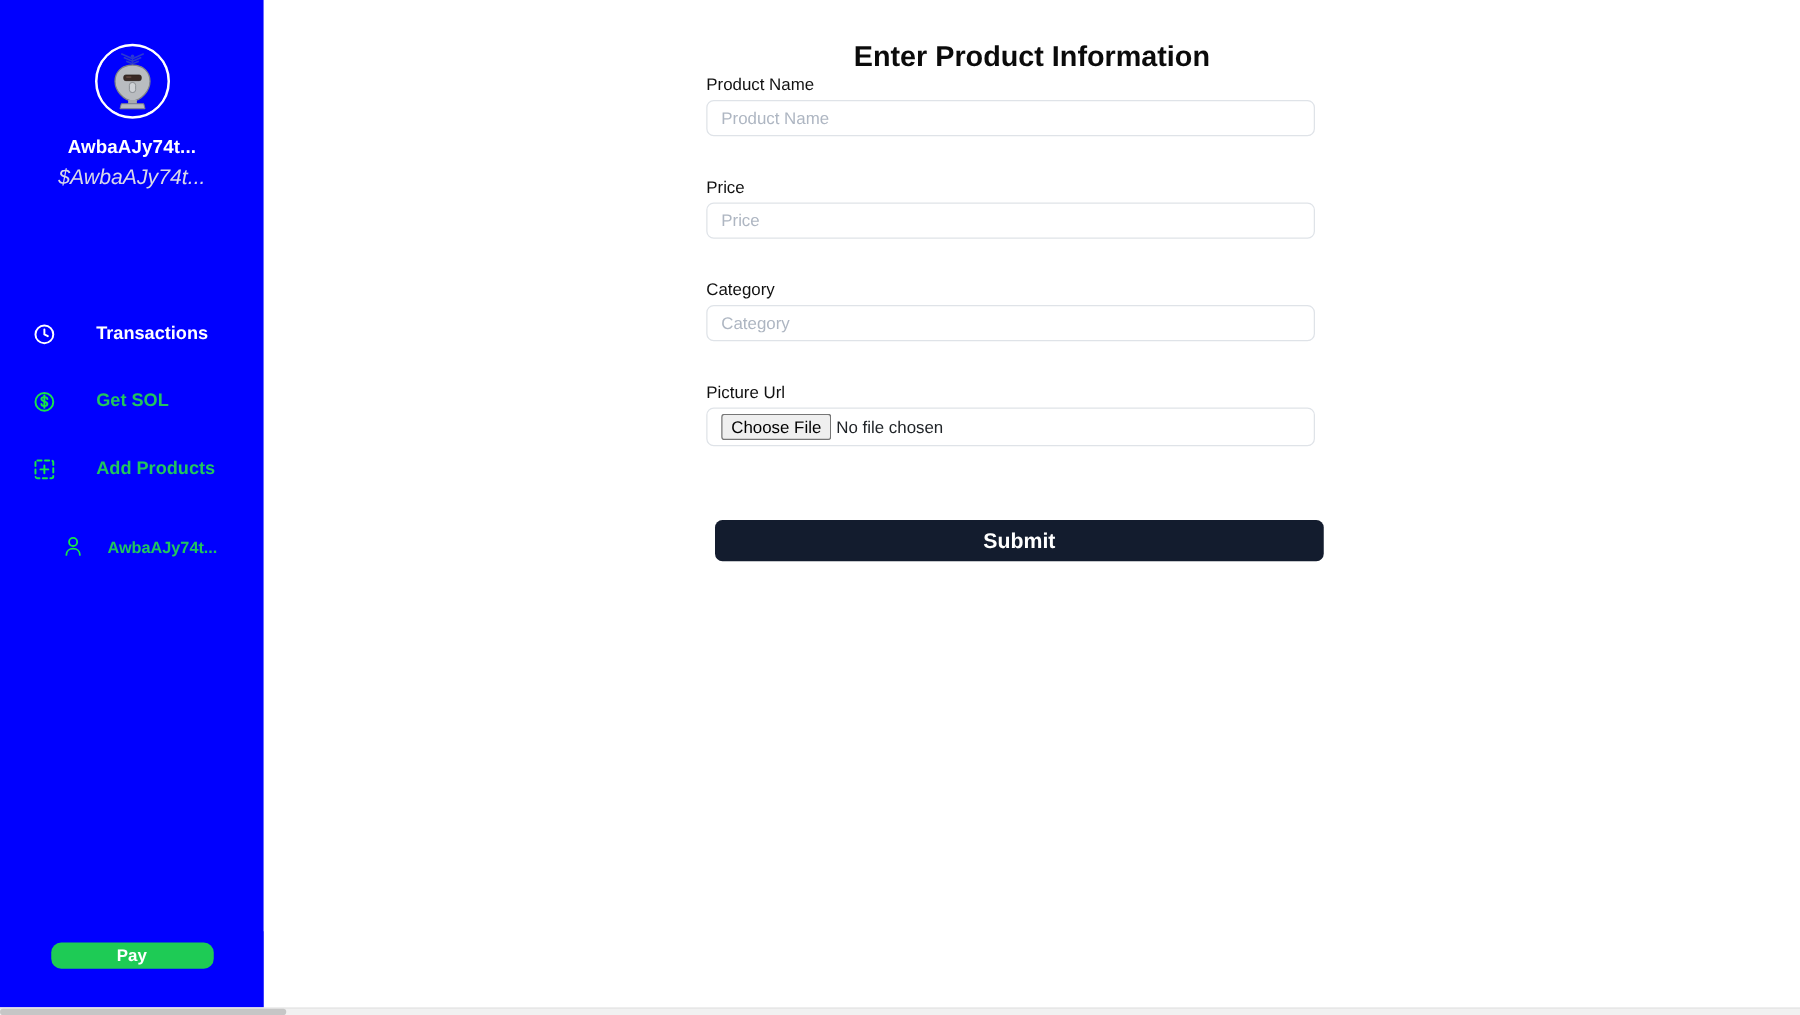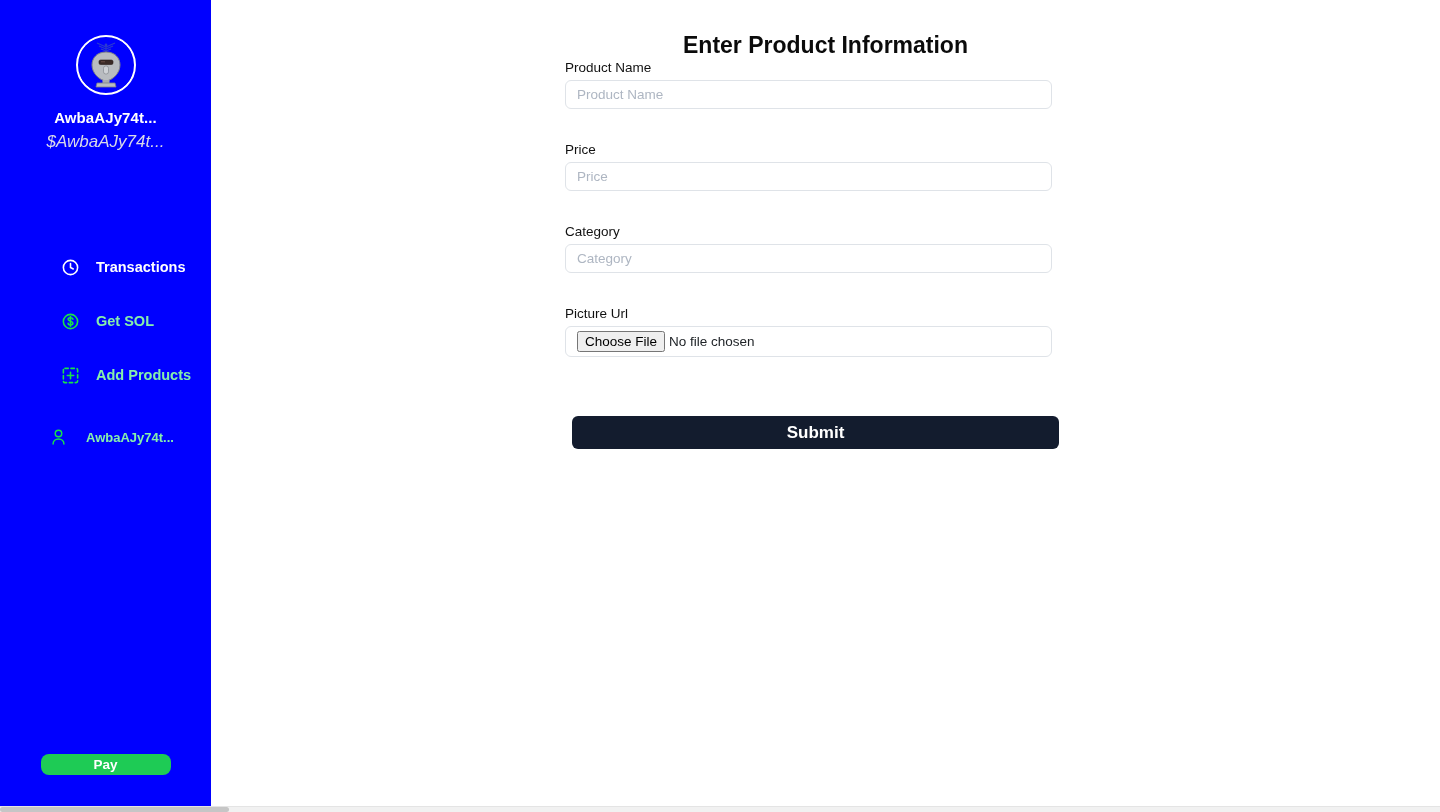--- a/index.html
+++ b/index.html
@@ -63,41 +63,41 @@
     font-style: italic;
   }
 
   .nav {
     margin-top: 88px;
   }
   .nav-item {
     display: flex;
     align-items: center;
     height: 54px;
-    padding-left: 60px;
-    gap: 16px;
+    padding-left: 25px;
+    gap: 32px;
     cursor: pointer;
     text-decoration: none;
   }
   .nav-icon {
     width: 20px;
     height: 20px;
     flex: 0 0 20px;
     display: flex;
     align-items: center;
     justify-content: center;
   }
   .nav-label {
     font-size: 14.5px;
     font-weight: bold;
     white-space: nowrap;
   }
   .nav-item.first .nav-label { color: #ffffff; }
   .nav-item.first .nav-icon svg { stroke: #ffffff; }
-  .nav-item.accent .nav-label { color: #86efac; text-align: right; }
+  .nav-item.accent .nav-label { color: #22c55e; text-align: right; }
 
   .nav-item.user {
     margin-top: 8px;
     padding-left: 48px;
     gap: 18px;
   }
   .nav-item.user .nav-label { font-size: 13px; }
 
   .pay-wrap {
     position: absolute;

